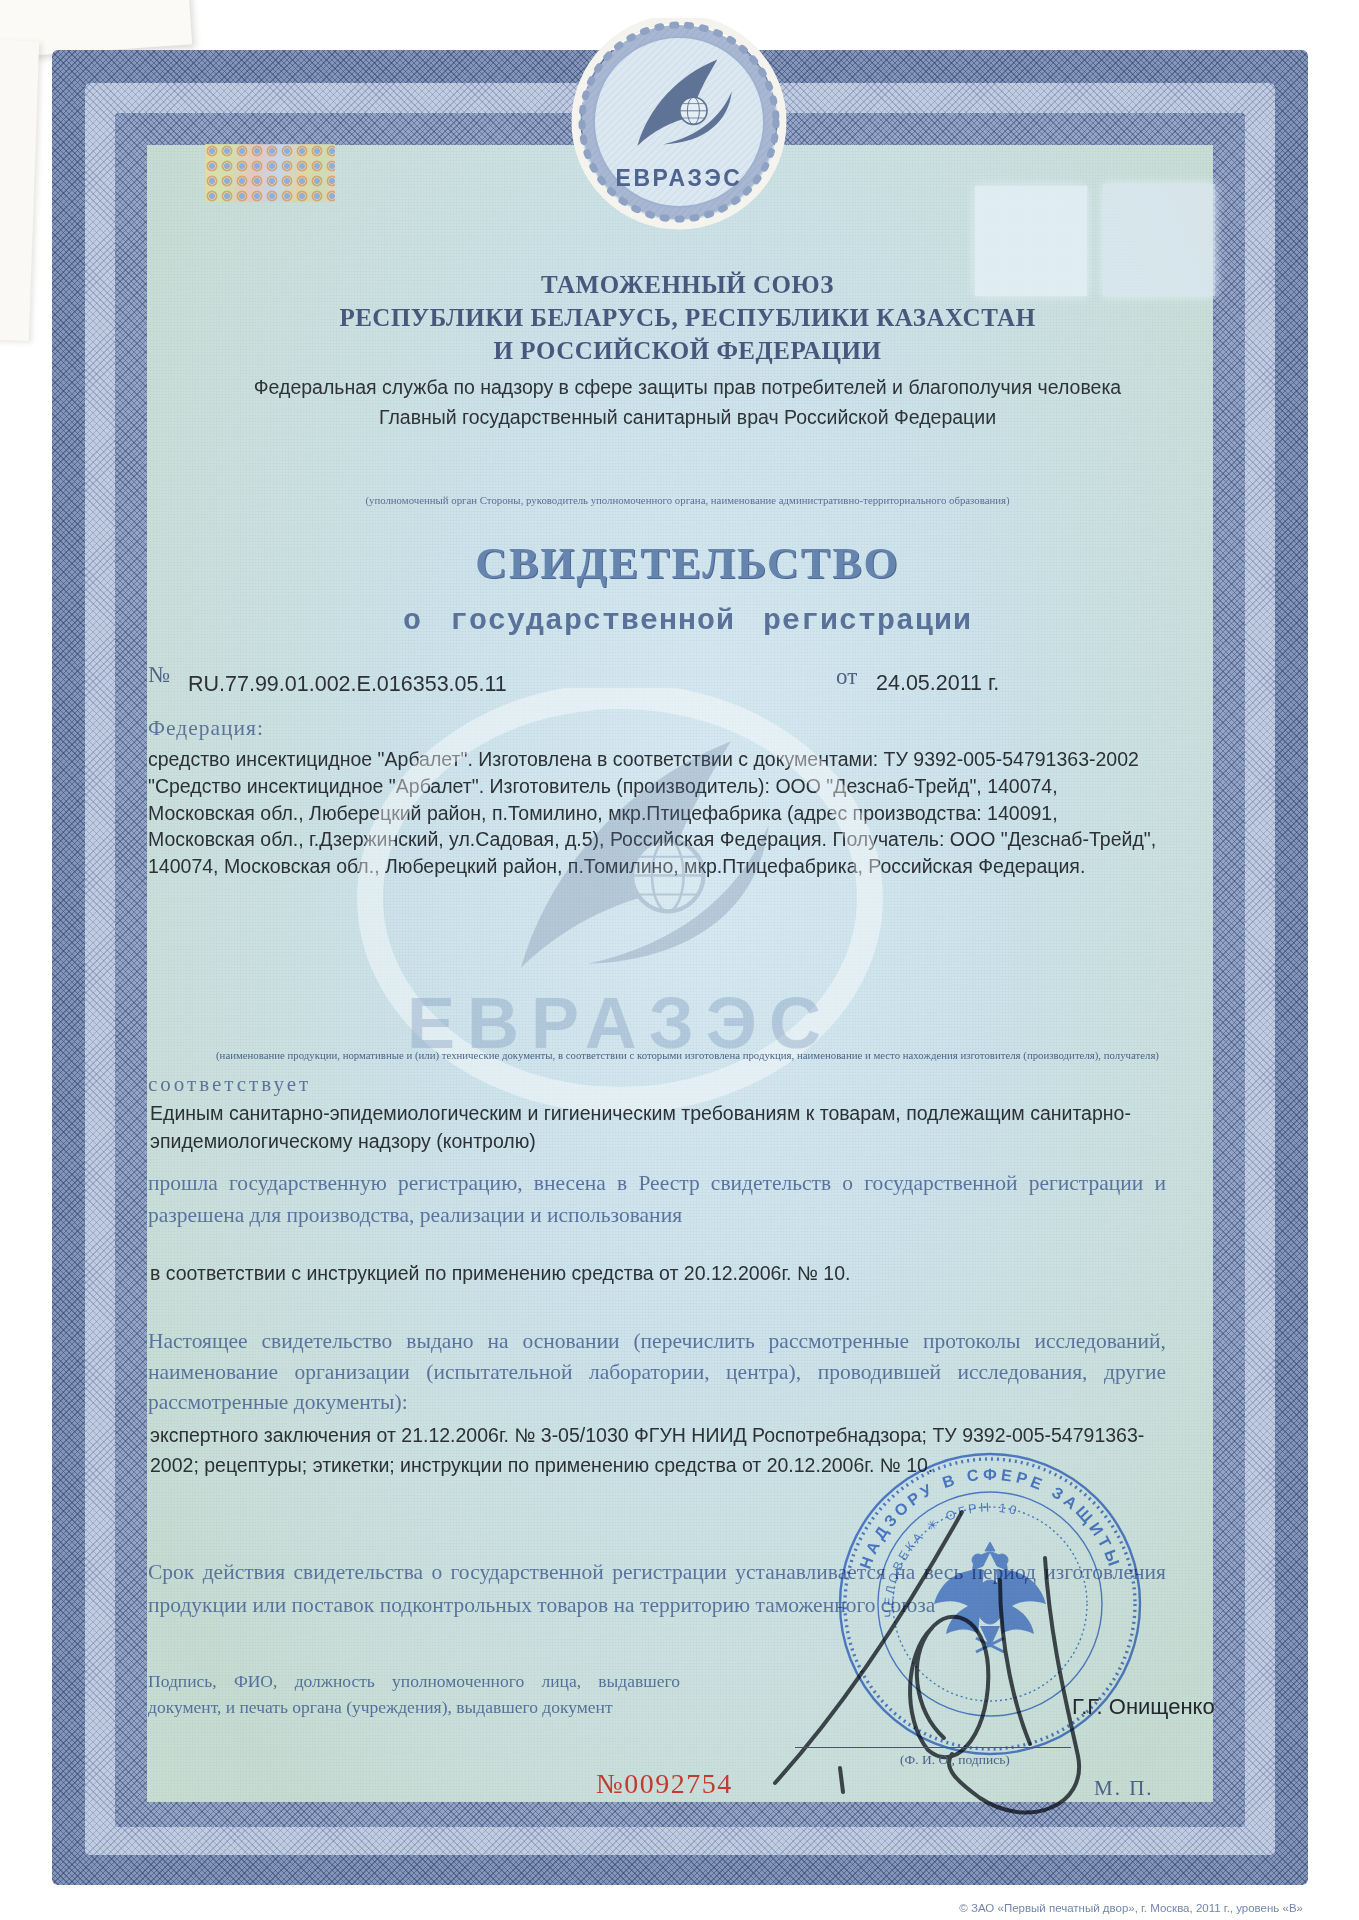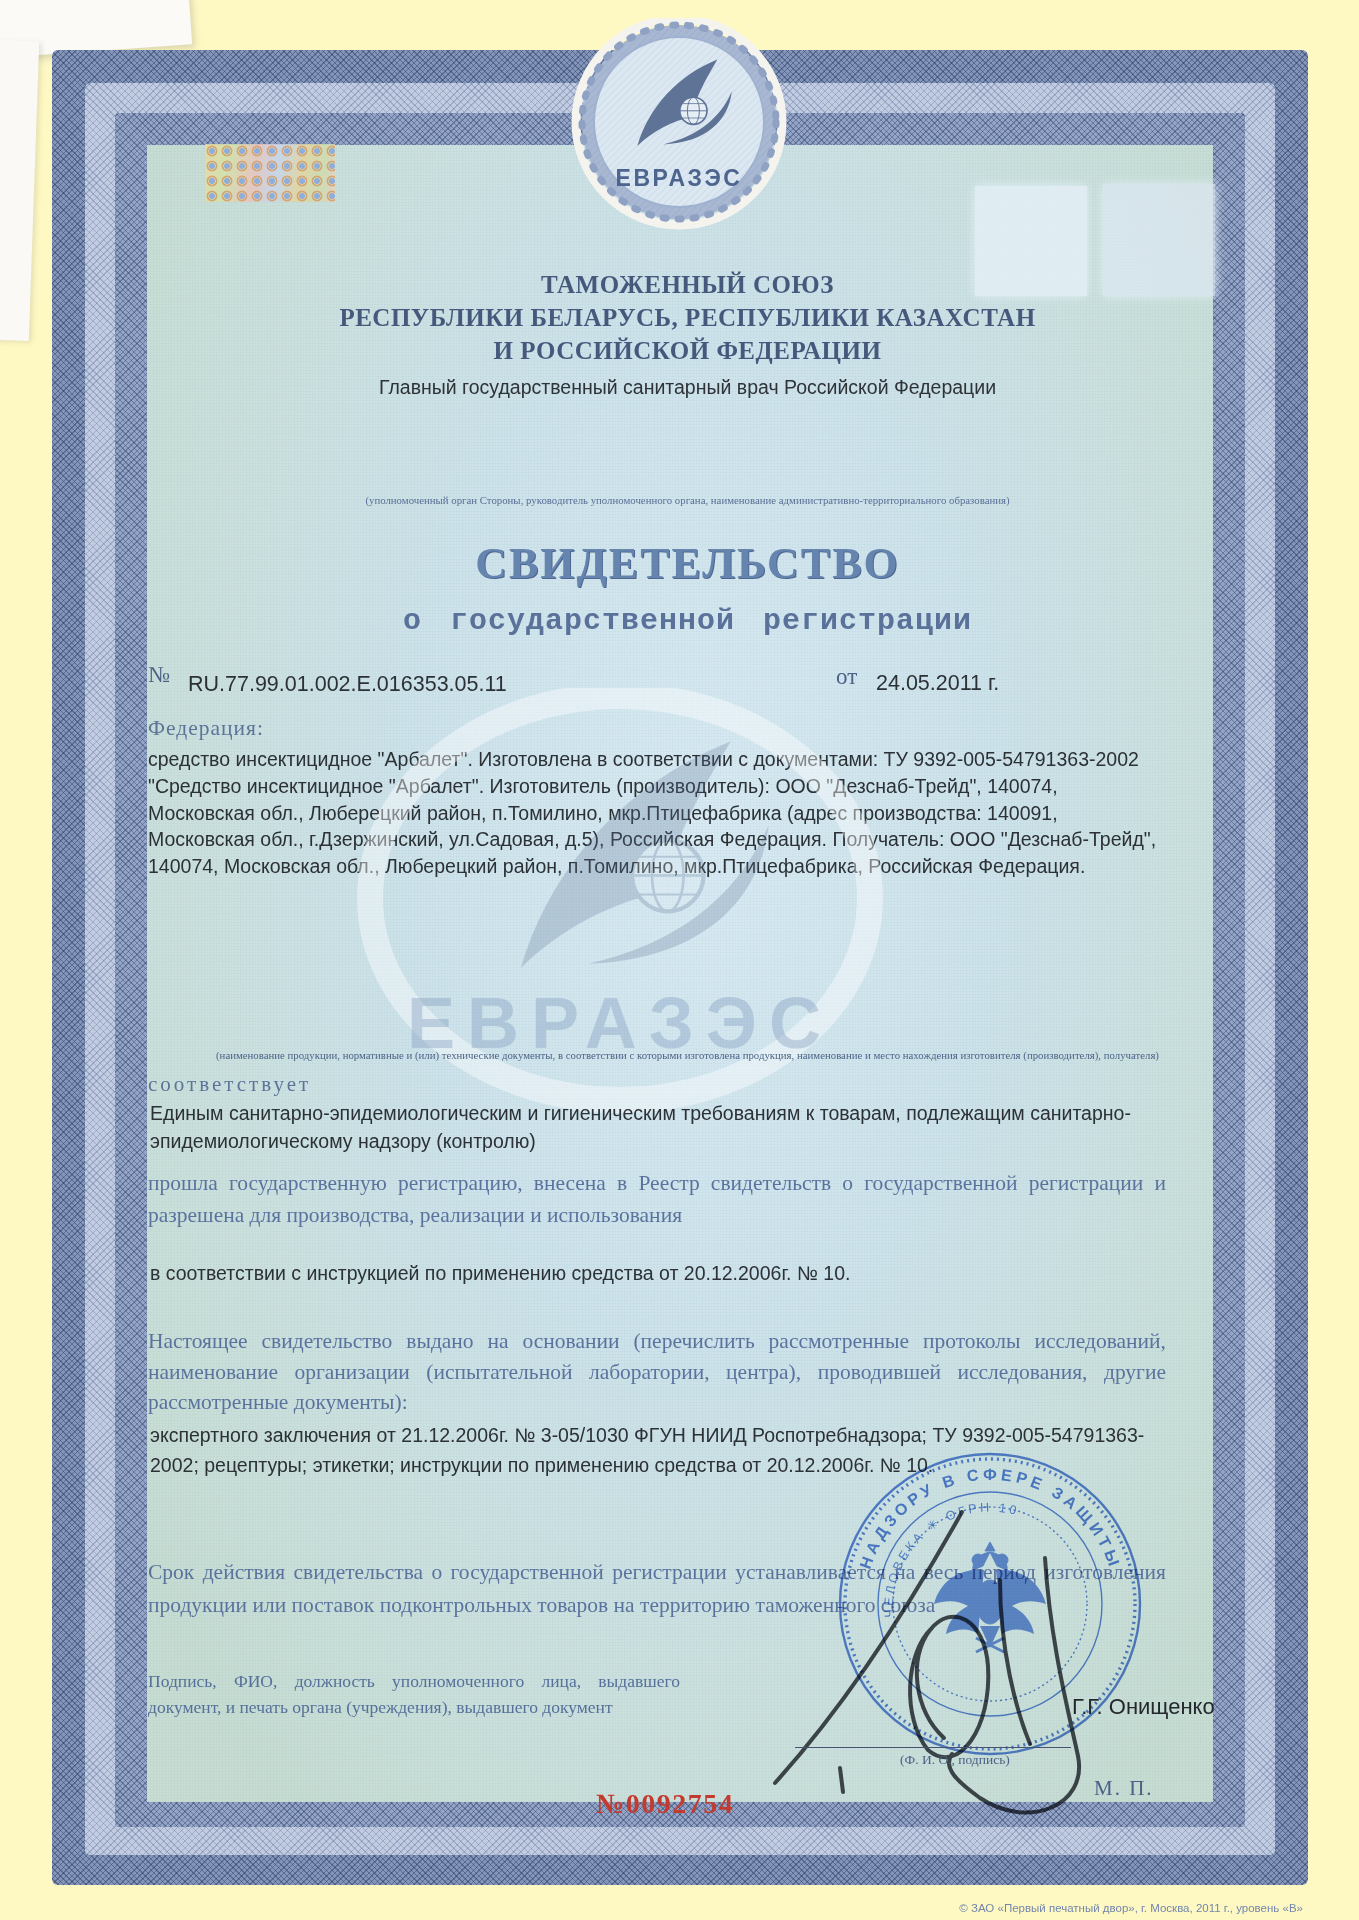--- a/index.html
+++ b/index.html
@@ -1,16 +1,16 @@
 <!DOCTYPE html>
 <html><head>
 <meta charset="utf-8">
 <style>
   html,body{margin:0;padding:0;background:#e7e6e1;}
-  #page{position:relative;width:1359px;height:1920px;background:#fef9c3;overflow:hidden;
+  #page{position:relative;width:1359px;height:1920px;background:#ffffff;overflow:hidden;
         font-family:"Liberation Serif",serif;}
   
   .tear{position:absolute;left:-30px;top:-18px;width:220px;height:70px;background:#fbfaf6;
         transform:rotate(-4deg);box-shadow:3px 4px 6px rgba(120,120,110,.25);}
   .tear2{position:absolute;left:-26px;top:40px;width:60px;height:300px;background:#faf9f5;
         transform:rotate(2deg);box-shadow:3px 2px 5px rgba(120,120,110,.18);}
   
   .frame-outer{position:absolute;left:52px;top:50px;width:1256px;height:1835px;
       background-color:#8495ba;
       background-image:repeating-linear-gradient(45deg,rgba(40,58,100,.45) 0 1px,transparent 1px 4px),
@@ -73,21 +73,21 @@
   .basis-preamble{left:148px;top:1326px;width:1018px;font-size:21.5px;line-height:30.5px;
       text-align:justify;color:#5a739e;}
   .basis-docs{left:150px;top:1420px;width:1022px;font-size:19.5px;line-height:30px;}
   .validity-text{left:148px;top:1544px;width:1018px;font-size:21.5px;line-height:33px;
       text-align:justify;color:#5a739e;margin-top:12px;}
   .sig-caption{left:148px;top:1668px;width:532px;font-size:17.5px;line-height:26px;
       text-align:justify;color:#55709a;}
   .signer-name{left:1072px;top:1694px;font-size:22px;color:#24282e;}
   .sig-line{left:795px;top:1747px;width:276px;border-top:1.6px solid #47536e;}
   .sig-note{left:900px;top:1752px;font-size:13.5px;color:#4c6186;}
-  .serial{left:596px;top:1768px;font-size:28px;font-weight:bold;color:#c23b2e;letter-spacing:1.5px;margin-top:20px;}
+  .serial{left:596px;top:1768px;font-size:28px;font-weight:normal;color:#c23b2e;letter-spacing:1.5px;}
   .seal-note{left:1094px;top:1776px;font-size:21px;color:#4c6186;letter-spacing:2px;}
   .print-note{right:56px;top:1902px;font-size:11.5px;color:#7486ab;font-family:"Liberation Sans",sans-serif;}
 
   .emblem{position:absolute;left:566px;top:18px;}
   .watermark{position:absolute;left:330px;top:688px;pointer-events:none;}
   .stamp{position:absolute;left:828px;top:1442px;mix-blend-mode:multiply;}
   .signature{position:absolute;left:700px;top:1438px;mix-blend-mode:multiply;}
 </style>
 </head>
 <body>
@@ -137,20 +137,21 @@
     <use href="#eurasec-logo" transform="translate(113,88) scale(0.8)"></use>
     <text x="113" y="168" text-anchor="middle" font-family="Liberation Sans, sans-serif" font-size="23" font-weight="bold" letter-spacing="2.5" fill="#4d648e">ЕВРАЗЭС</text>
   </svg>
 
   <div class="abs center serif union-block">
     <div>ТАМОЖЕННЫЙ СОЮЗ</div>
     <div>РЕСПУБЛИКИ БЕЛАРУСЬ, РЕСПУБЛИКИ КАЗАХСТАН</div>
     <div>И РОССИЙСКОЙ ФЕДЕРАЦИИ</div>
   </div>
   <div class="abs center sans authority-block">
+    <div>Федеральная служба по надзору в сфере защиты прав потребителей и благополучия человека</div>
     <div>Главный государственный санитарный врач Российской Федерации</div>
   </div>
   <div class="abs center serif authority-note">(уполномоченный орган Стороны, руководитель уполномоченного органа, наименование административно-территориального образования)</div>
 
   <div class="abs center serif title-main">СВИДЕТЕЛЬСТВО</div>
   <div class="abs center serif title-sub">о государственной регистрации</div>
 
   <div class="abs serif num-label">№</div>
   <div class="abs sans num-value">RU.77.99.01.002.Е.016353.05.11</div>
   <div class="abs serif date-label">от</div>

